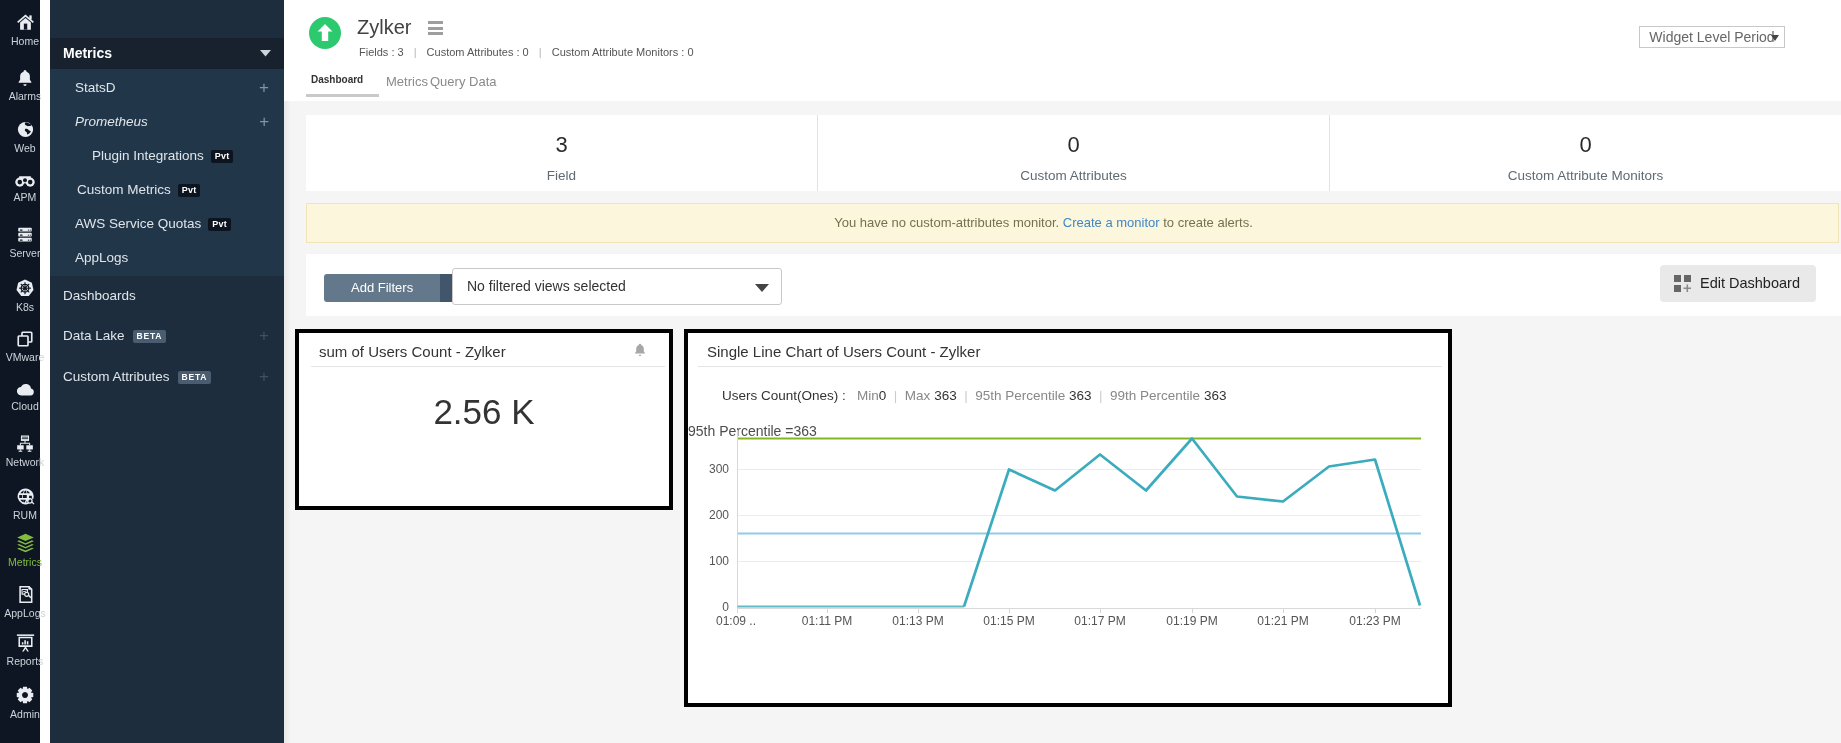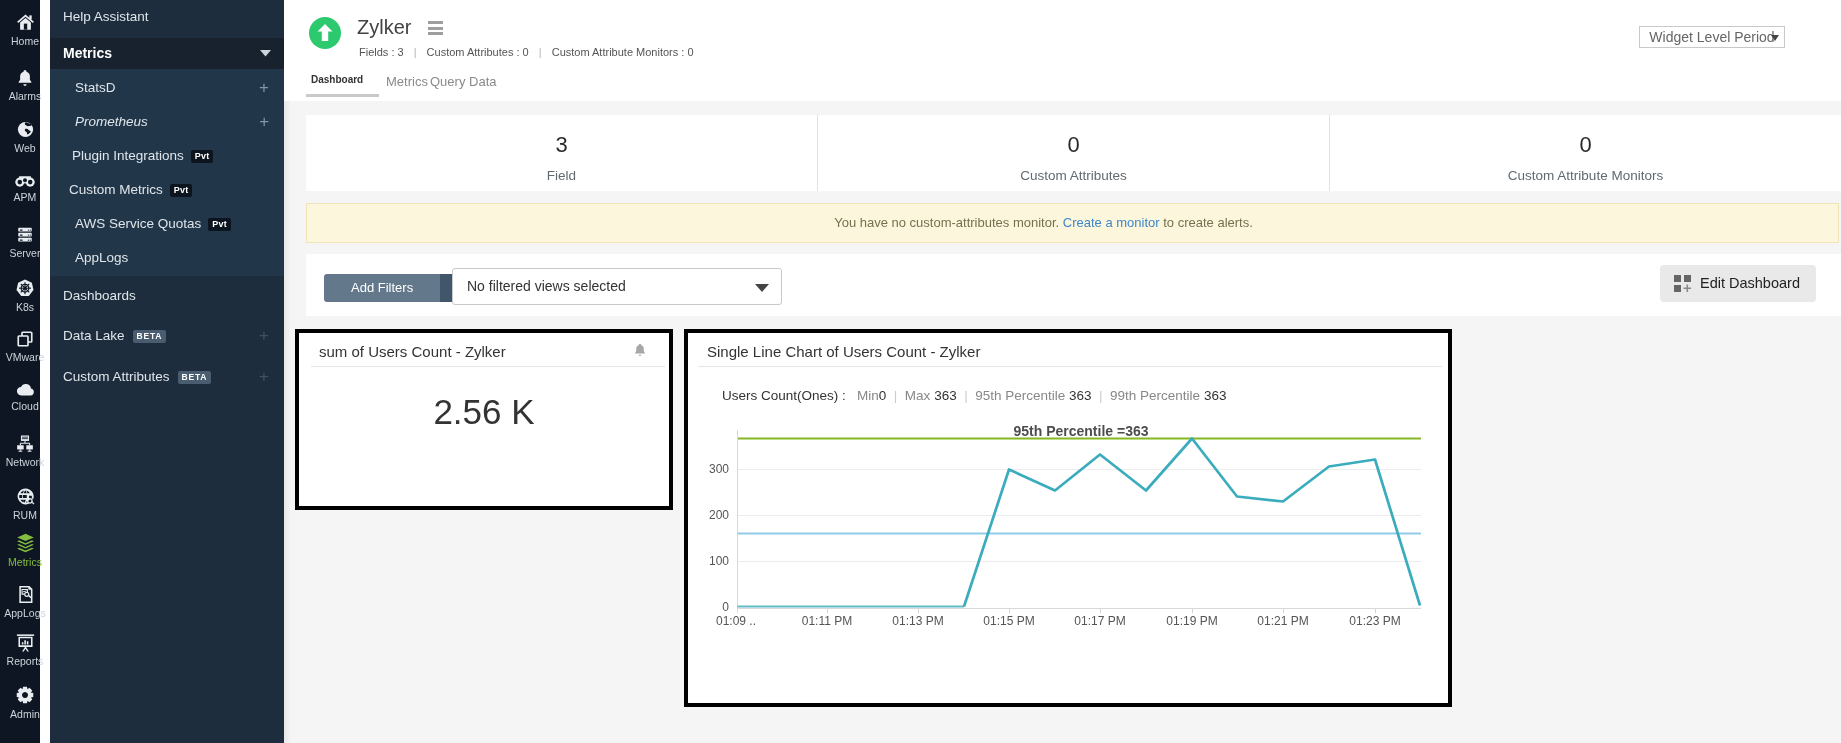--- a/index.html
+++ b/index.html
@@ -165,31 +165,30 @@
     <span class="rlabel">Reports</span>
   </div>
   <div class="ritem" style="top:685px">
     <svg width="20" height="20" viewBox="0 0 24 24">
         <path fill-rule="evenodd" fill="#e9edf1" d="M9.0 5.0 L9.7 2.1 L14.3 2.1 L15.0 5.0 L14.8 5.0 L17.4 3.3 L20.7 6.6 L19.0 9.2 L19.0 9.0 L21.9 9.7 L21.9 14.3 L19.0 15.0 L19.0 14.8 L20.7 17.4 L17.4 20.7 L14.8 19.0 L15.0 19.0 L14.3 21.9 L9.7 21.9 L9.0 19.0 L9.2 19.0 L6.6 20.7 L3.3 17.4 L5.0 14.8 L5.0 15.0 L2.1 14.3 L2.1 9.7 L5.0 9.0 L5.0 9.2 L3.3 6.6 L6.6 3.3 L9.2 5.0Z M12 8.4 a3.6 3.6 0 1 0 0.01 0Z"></path>
       </svg>
     <span class="rlabel">Admin</span>
   </div>
 </div>
 <div id="sidebar">
-  <div class="srow" style="top:1px; height:31px; line-height:31px; padding-left:13px;">Help Assistant</div>
   <div class="srow" style="top:38px; height:31px; line-height:31px; padding-left:13px; background:#17222e; font-weight:bold; font-size:14px; color:#fff;">Metrics
     <svg class="abs" style="right:13px; top:12px;" width="11" height="7" viewBox="0 0 11 7">
         <path d="M0 0h11L5.5 6.5z" fill="#cdd5dc"></path>
       </svg>
   </div>
   <div class="srow" style="top:69px; height:207px; background:#223649;">
     <div style="position:relative; height:34px; line-height:34px; padding-left:25px; margin-top:2px;">StatsD<span class="plus">+</span></div>
     <div style="position:relative; height:34px; line-height:34px; padding-left:25px;font-style:italic;">Prometheus<span class="plus">+</span></div>
-    <div style="position:relative; height:34px; line-height:34px; padding-left:22px;">Plugin Integrations<span class="badge-pvt">Pvt</span></div>
-    <div style="position:relative; height:34px; line-height:34px; padding-left:19px;">Custom Metrics<span class="badge-pvt">Pvt</span></div>
+    <div style="position:relative; height:34px; line-height:34px; padding-left:42px;">Plugin Integrations<span class="badge-pvt">Pvt</span></div>
+    <div style="position:relative; height:34px; line-height:34px; padding-left:27px;">Custom Metrics<span class="badge-pvt">Pvt</span></div>
     <div style="position:relative; height:34px; line-height:34px; padding-left:25px;">AWS Service Quotas<span class="badge-pvt">Pvt</span></div>
     <div style="position:relative; height:34px; line-height:34px; padding-left:25px;">AppLogs</div>
   </div>
   <div class="srow" style="top:280px; height:31px; line-height:31px; padding-left:13px;">Dashboards</div>
   <div class="srow" style="top:320px; height:31px; line-height:31px; padding-left:13px;">Data Lake<span class="badge-beta">BETA</span><span class="plus faint">+</span></div>
   <div class="srow" style="top:361px; height:31px; line-height:31px; padding-left:13px;">Custom Attributes<span class="badge-beta">BETA</span><span class="plus faint">+</span></div>
 </div>
 <div id="main">
 
   <div class="abs" style="left:25px; top:17px; width:32px; height:32px; border-radius:50%; background:#2cc96f;"></div>
@@ -251,21 +250,21 @@
         <path d="M12 2a2 2 0 0 1 2 2v.35A6.5 6.5 0 0 1 18.5 10v5l2 3v1h-17v-1l2-3v-5A6.5 6.5 0 0 1 10 4.35V4a2 2 0 0 1 2-2zm-2.2 19h4.4a2.2 2.2 0 0 1-4.4 0z"></path>
       </svg>
     <div style="position:absolute; left:12px; top:33px; width:354px; border-top:1px solid #e5e5e5;"></div>
     <div style="position:absolute; left:0; top:59px; width:100%; text-align:center; font-size:35px; color:#333;">2.56 K</div>
   </div>
 
   <div class="card" style="left:400px; top:228px; width:768px; height:378px;">
     <div style="position:absolute; left:19px; top:10px; font-size:15px; color:#333;">Single Line Chart of Users Count - Zylker</div>
     <div style="position:absolute; left:10px; top:33px; width:744px; border-top:1px solid #e5e5e5;"></div>
     <div style="position:absolute; left:34px; top:55px; font-size:13.5px; color:#333;">Users Count(Ones) : <span style="color:#888">&nbsp; Min</span>0 <span style="color:#ccc">&nbsp;|&nbsp;</span> <span style="color:#888">Max </span>363 <span style="color:#ccc">&nbsp;|&nbsp;</span> <span style="color:#888">95th Percentile </span>363 <span style="color:#ccc">&nbsp;|&nbsp;</span> <span style="color:#888">99th Percentile </span>363</div>
-    <div style="position:absolute; left:0; top:90px; width:786px; text-align:center; font-size:14px; font-weight:bold; color:#4d4d4d;">95th Percentile =363</div>
+    <div style="position:absolute; left:0; top:90px; width:786px; font-size:14px; font-weight:normal; color:#4d4d4d;">95th Percentile =363</div>
     <svg style="position:absolute; left:0; top:0;" width="766" height="376" viewBox="0 0 766 376">
 
       <g stroke="#ececec" stroke-width="1">
         <line x1="49.5" y1="136.5" x2="733" y2="136.5"></line>
         <line x1="49.5" y1="182.5" x2="733" y2="182.5"></line>
         <line x1="49.5" y1="228.5" x2="733" y2="228.5"></line>
       </g>
       <line x1="49.5" y1="105.5" x2="733" y2="105.5" stroke="#83b823" stroke-width="2"></line>
       <line x1="49.5" y1="200.5" x2="733" y2="200.5" stroke="#8fcbe8" stroke-width="2"></line>
       <line x1="49.5" y1="97" x2="49.5" y2="280" stroke="#d8d8d8" stroke-width="1"></line>

